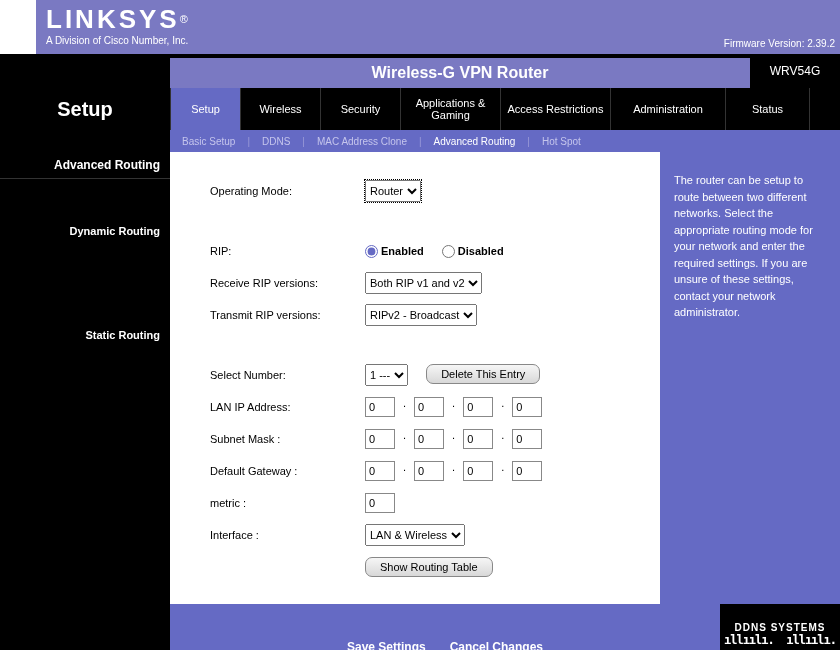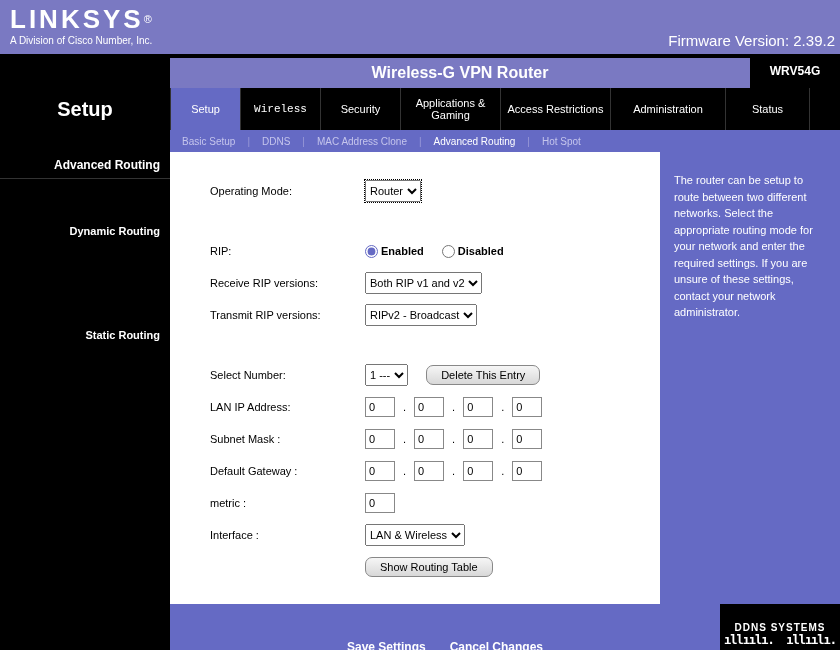--- a/index.html
+++ b/index.html
@@ -1,54 +1,54 @@
 <!DOCTYPE html>
 <html><head>
 <meta charset="utf-8">
 <style>
 * { box-sizing: border-box; margin: 0; padding: 0; }
 body { font-family: Arial, sans-serif; font-size: 11px; background: #fff; width: 840px; }
 
-.topbar { background: #7a79c2; height: 54px; position: relative; }
+.topbar { background: #7a79c2; height: 54px; position: relative; margin-left: 36px; }
 .logo-area { position: absolute; left: 10px; top: 4px; color: #fff; }
 .logo-text { font-size: 26px; font-weight: bold; letter-spacing: 3px; font-family: 'Arial Black', sans-serif; }
 .logo-reg { font-size: 11px; vertical-align: super; }
 .logo-sub { font-size: 10px; }
-.firmware { position: absolute; right: 5px; bottom: 5px; color: #fff; font-size: 15px; }
+.firmware { position: absolute; right: 5px; bottom: 5px; color: #fff; font-size: 10px; }
 
 .titlebar { height: 34px; display: flex; }
 .title-left { width: 170px; background: #000; }
 .title-mid { flex: 1; background: #7a79c2; border-top: 4px solid #000; color: #fff; font-size: 16px; font-weight: bold; display: flex; align-items: center; justify-content: center; }
-.title-right { width: 90px; background: #000; color: #fff; font-size: 12px; font-weight: bold; display: flex; align-items: center; justify-content: center; }
+.title-right { width: 90px; background: #000; color: #fff; font-size: 12px; font-weight: normal; display: flex; align-items: center; justify-content: center; }
 
 .navrow { height: 42px; display: flex; }
 .nav-left { width: 170px; background: #000; color: #fff; font-size: 20px; font-weight: bold; display: flex; align-items: center; justify-content: center; }
 .nav-tabs { flex: 1; background: #000; display: flex; }
 .tab { color: #fff; font-size: 11px; display: flex; align-items: center; justify-content: center; text-align: center; border-left: 1px solid #333; padding: 0 4px; cursor: pointer; }
 .tab.active { background: #656ac4; }
-.tab:nth-child(1){width:70px;} .tab:nth-child(2){width:80px;font-family:Liberation Mono, monospace;} .tab:nth-child(3){width:80px;}
+.tab:nth-child(1){width:70px;} .tab:nth-child(2){width:80px;} .tab:nth-child(3){width:80px;}
 .tab:nth-child(4){width:100px;} .tab:nth-child(5){width:110px;} .tab:nth-child(6){width:115px;} .tab:nth-child(7){width:85px;border-right:1px solid #333;}
 
 .subnav { height: 22px; display: flex; background: #000; }
 .subnav-left { width: 170px; }
 .subnav-items { flex: 1; background: #656ac4; color: #c5c5ec; font-size: 10px; display: flex; align-items: center; padding-left: 12px; }
 .subnav-items span { cursor: pointer; }
 .subnav-items .sep { margin: 0 12px; color: #9a9ad8; }
 .subnav-items .active { color: #fff; }
 
 .content { display: flex; min-height: 432px; }
 .sidebar { width: 170px; background: #000; color: #fff; }
 .side-head { background: #000; color: #fff; font-weight: bold; font-size: 12px; text-align: right; padding: 6px 10px; border-bottom: 1px solid #333; }
 .side-item { font-size: 11px; font-weight: bold; text-align: right; padding: 6px 10px; }
 .side-spacer { height: 40px; }
 
 .main { flex: 1; background: #fff; padding: 28px 25px 16px 40px; font-size: 11px; color: #000; }
 .row { display: flex; align-items: center; margin-bottom: 10px; min-height: 22px; }
 .lbl { width: 155px; }
-.ctrl { display: flex; align-items: center; gap: 6px; }
+.ctrl { display: flex; align-items: flex-start; gap: 6px; }
 select { font-size: 11px; height: 22px; }
 .sel-dotted { outline: 1px dotted #000; }
 input[type=text] { width: 30px; height: 20px; text-align: left; padding-left: 3px; font-size: 11px; border: 1px solid #888; }
 .dot { margin: 0 2px; }
 .radio-grp { display: flex; align-items: center; gap: 18px; }
 .radio-grp label { display: flex; align-items: center; gap: 3px; }
 .btn { background: linear-gradient(#f6f6f6,#d8d8d8); border: 1px solid #888; border-radius: 7px; padding: 3px 14px; font-size: 11px; cursor: pointer; }
 .gap { height: 28px; }
 
 .help { width: 180px; background: #656ac4; color: #fff; font-size: 11px; padding: 20px 14px; line-height: 1.5; }

